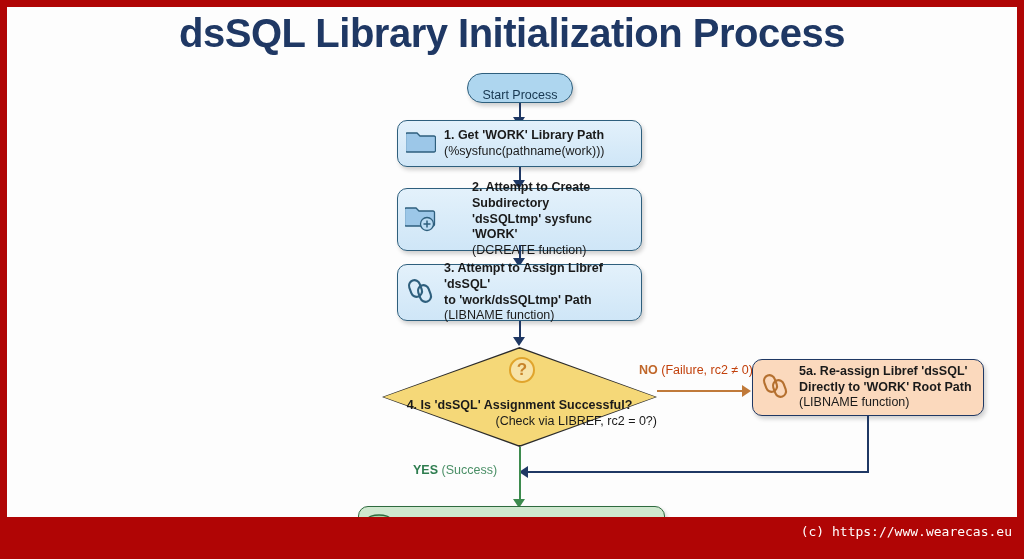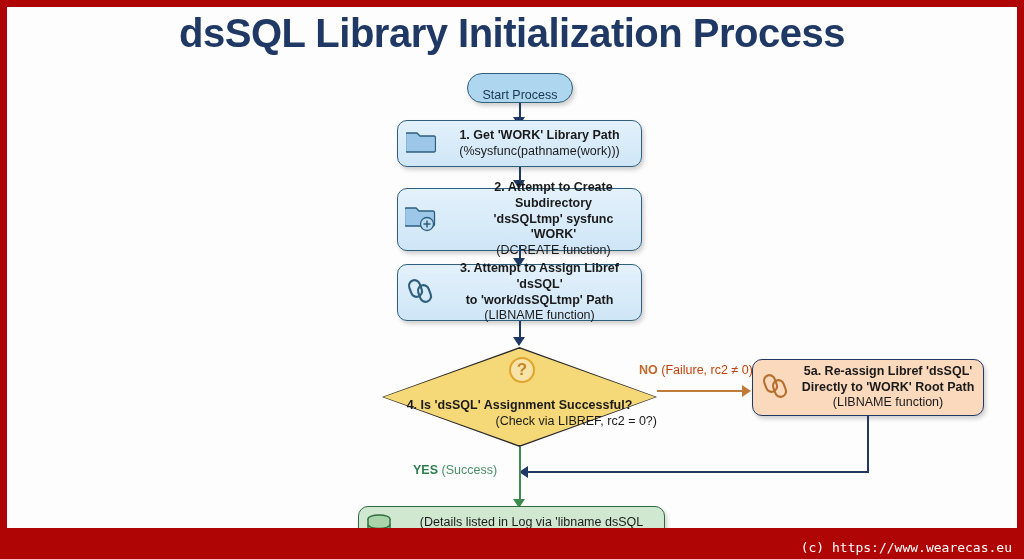--- a/index.html
+++ b/index.html
@@ -29,21 +29,21 @@
   }
   .node {
     position: absolute;
     border-radius: 10px;
     display: flex;
     align-items: center;
     box-shadow: 2px 3px 4px rgba(0,0,0,0.18);
   }
   .node .txt {
     flex: 1;
-    text-align: center;
+    text-align: left;
     line-height: 1.25;
     padding-right: 6px;
   }
   .node .ln1 { font-size: 12.5px; font-weight: bold; color: #1a1a1a; display:block; }
   .node .ln2 { font-size: 12.5px; font-weight: bold; color: #1a1a1a; display:block; }
   .node .ln3 { font-size: 12.5px; font-weight: normal; color: #1a1a1a; display:block; }
   .ico { width: 46px; flex: 0 0 46px; text-align: center; }
 
   
   #start {
@@ -126,21 +126,21 @@
     border-top: 9px solid #3d8b4e;
   }
   .edgelabel { position: absolute; font-size: 12.5px; white-space: nowrap; }
   .lbl-no { color: #c0672a; font-weight: bold; }
   .lbl-no span { color: #c2410c; font-weight: normal; }
   .lbl-yes { color: #2e7d4f; font-weight: bold; }
   .lbl-yes span { color: #4a8f66; font-weight: normal; }
 
   #footer {
     position: absolute;
-    left: 0; bottom: 0; width: 1024px; height: 26px;
+    left: 0; bottom: 16px; width: 1024px; height: 26px;
     background: #b00505;
   }
   #footer .ftxt {
     position: absolute; right: 12px; top: 7px;
     font-family: "DejaVu Sans Mono", monospace;
     font-size: 13px; color: #ffffff; letter-spacing: 0px;
   }
 </style>
 </head>
 <body>

